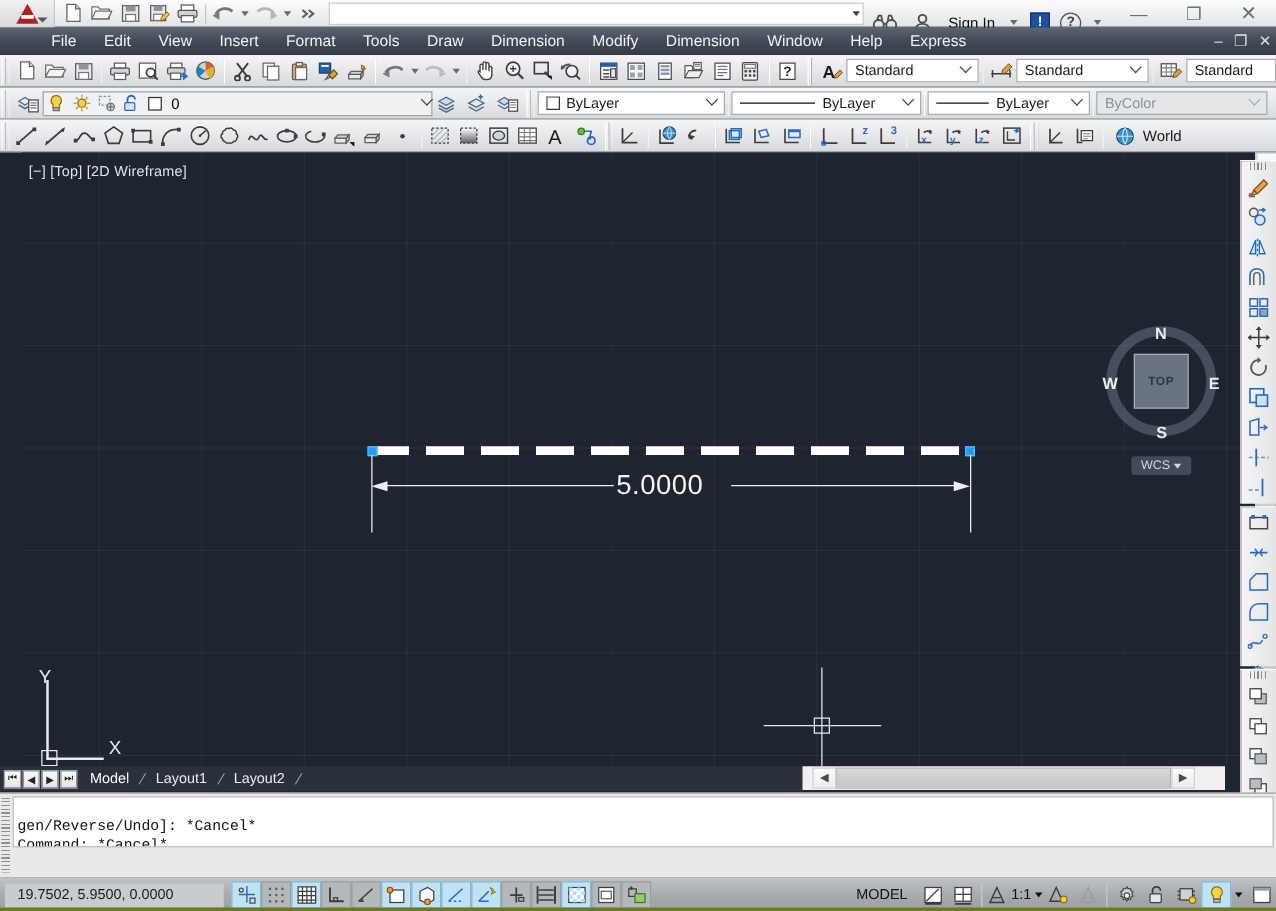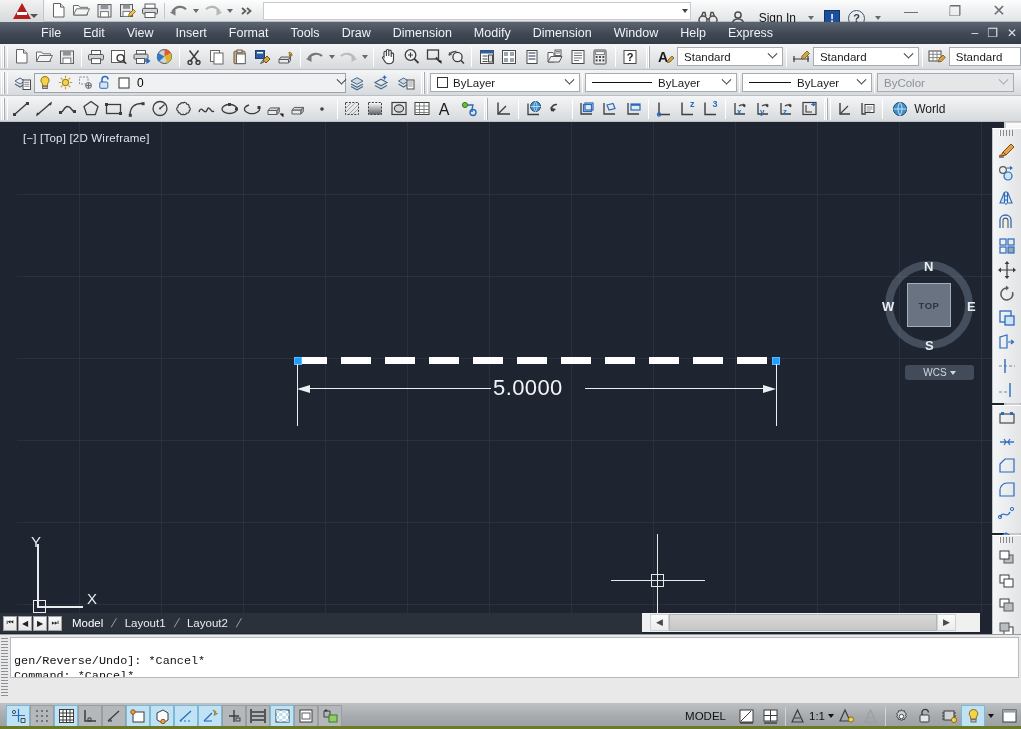--- a/index.html
+++ b/index.html
@@ -164,21 +164,21 @@
 
   
   .viewcube{ position:absolute; left:862px; top:133px; width:100px; height:100px;}
   .viewcube .ring{ position:absolute; left:6px; top:6px; width:88px;height:88px;border-radius:50%;
                    border:8px solid rgba(150,165,185,.33);}
   .viewcube .face{ position:absolute; left:28px; top:28px; width:44px;height:44px;
                    background:rgba(200,212,228,.45); border:1px solid rgba(225,232,240,.5);
                    display:flex;align-items:center;justify-content:center;
                    color:#2d3643; font-size:9.5px; font-weight:bold; letter-spacing:.5px;}
   .viewcube .cl{ position:absolute; color:#e9edf1; font-size:13px; font-weight:bold;}
-  .wcs{ position:absolute; left:888px; top:243px; width:69px;height:15px;
+  .wcs{ position:absolute; left:888px; top:243px; width:48px;height:15px;
         background:rgba(150,165,185,.30); border-radius:3px; color:#cfd7e0;
         font-size:10px; display:flex;align-items:center;justify-content:center; gap:3px;}
   .wcs .cc{ width:0;height:0;border-left:3px solid transparent;border-right:3px solid transparent;border-top:4px solid #cfd7e0;}
 
   
   .vscroll{ position:absolute; right:0; top:122px; width:17px; height:469px;
             background:#f0f0f0; border-left:1px solid #c9ccd0;}
   .hscroll{ position:absolute; left:642px; top:613px; width:338px; height:19px;
             background:#f0f0f0;}
   .sbtn{ width:17px;height:17px;background:linear-gradient(#fbfbfb,#ececec);
@@ -1204,20 +1204,21 @@
       <span class="arrowglyph">▶</span>
     </div>
   </div>
 
   <div class="cmdwrap">
     <div class="cmdgrip"></div>
     <div class="cmdhist"><br><span>gen/Reverse/Undo]: *Cancel*</span><br><span>Command: *Cancel*</span></div>
   </div>
 
   <div class="status">
+    <div class="coords">19.7502, 5.9500, 0.0000</div>
 
     <div class="sbtns">
       <div class="sb on">
         <svg width="17" height="16" viewBox="0 0 17 16">
             <path d="M8.5 1v13M2 7.5h13" stroke="#2a6bbf" stroke-width="1.2"></path>
             <path d="M11 10.5h4v4h-4z" fill="none" stroke="#4a4a4a" stroke-width="1"></path>
             <circle cx="4" cy="4" r="1.6" fill="none" stroke="#4a4a4a"></circle>
           </svg>
       </div>
       <div class="sb off">

